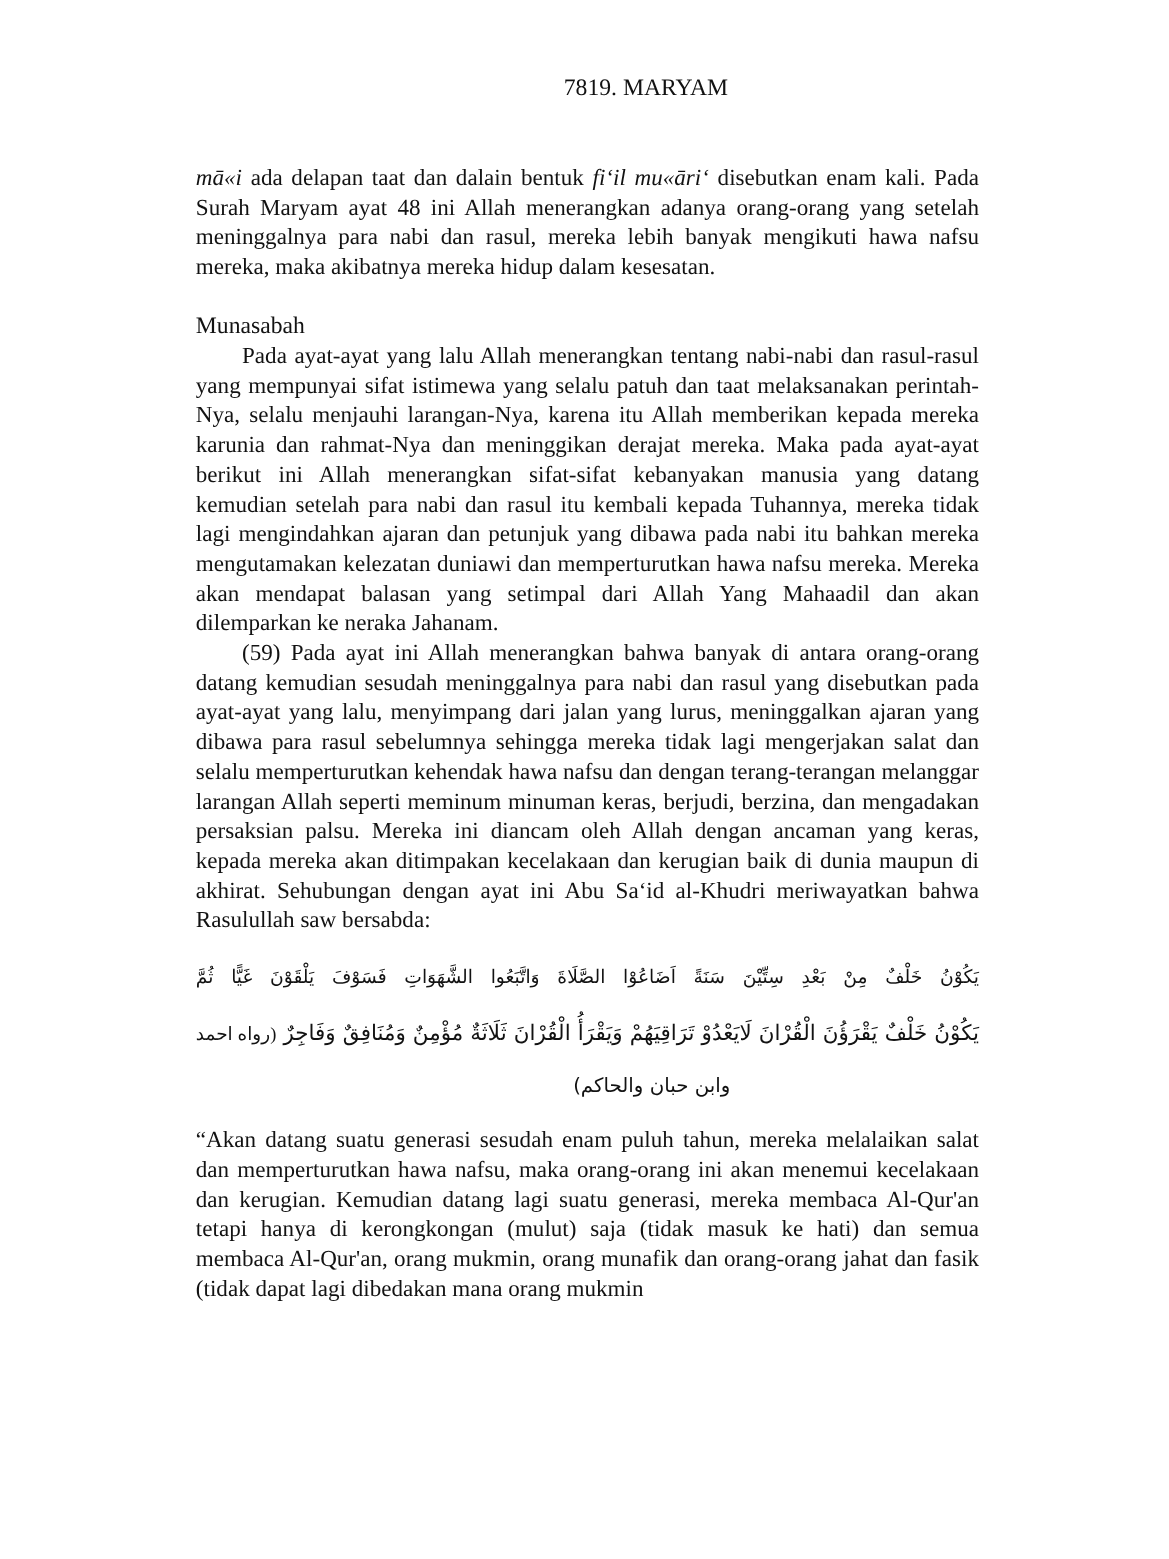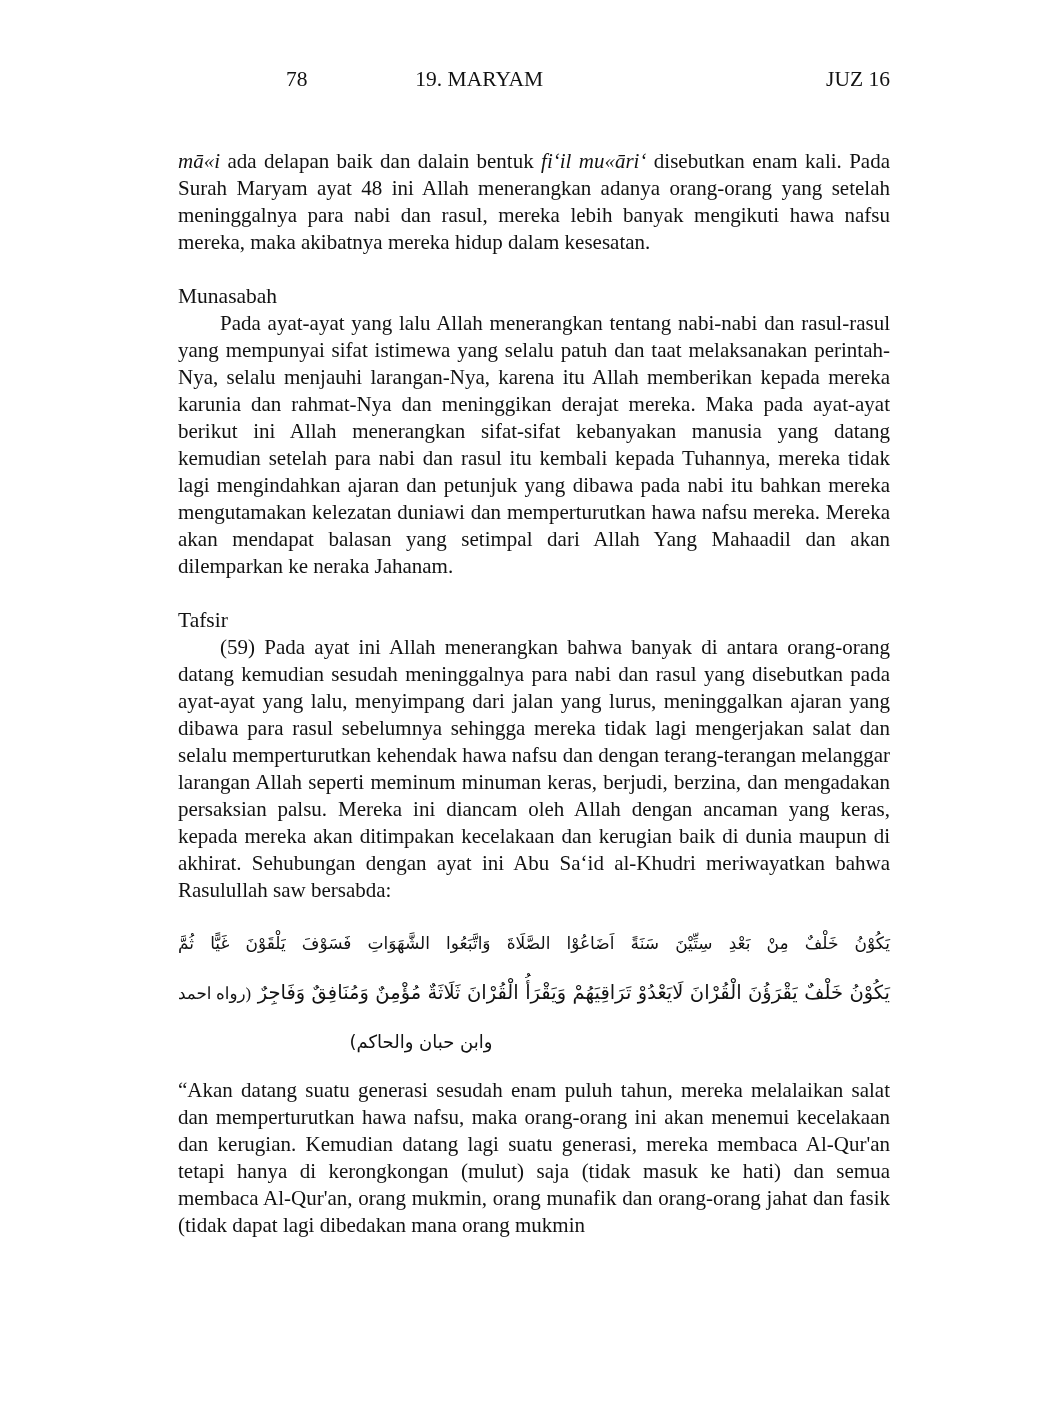--- a/index.html
+++ b/index.html
@@ -20,21 +20,21 @@
     line-height: 27px;
     overflow: hidden;
   }
   .page-header {
     display: flex;
     align-items: baseline;
     font-size: 21.5px;
     margin-bottom: 55px;
   }
   .page-header .hcell { flex: 1; }
-  .page-header .hleft  { text-align: center; }
+  .page-header .hleft  { text-align: right; }
   .page-header .hcenter{ }
   .page-header .hright { text-align: right; }
 
   p.para {
     margin: 0;
     text-align: justify;
   }
   p.indent { text-indent: 42px; }
 
   h2.sec-heading {
@@ -51,48 +51,46 @@
   .ar-line {
     font-family: "DejaVu Sans", sans-serif;
     font-size: 17px;
     line-height: 50px;
     text-align: justify;
     text-align-last: justify;
     white-space: nowrap;
   }
   .ar-small { font-size: 0.86em; font-family: Liberation Serif, serif; }
   .ar-line.attribution {
-    text-align: center;
+    text-align: right;
     text-align-last: auto;
     padding-right: 226px;
     font-size: 18px;
     line-height: 46px;
   }
 
   p.quote {
     margin-top: 12px;
   }
 </style>
 </head>
 <body>
 
 <div class="page">
 
   <div class="page-header">
     <span class="hcell hleft">78</span>
     <span class="hcell hcenter">19. MARYAM</span>
-    <span class="hcell hright">JUZ 16</span>
   </div>
 
-  <p class="para"><em>mā«i</em><span> ada delapan baik dan dalain bentuk </span><em>fi‘il mu«āri‘</em><span> disebutkan enam kali. Pada Surah Maryam ayat 48 ini Allah menerangkan adanya orang-orang yang setelah meninggalnya para nabi dan rasul, mereka lebih banyak mengikuti hawa nafsu mereka, maka akibatnya mereka hidup dalam kesesatan.</span></p>
+  <p class="para"><em>mā«i</em><span> ada delapan taat dan dalain bentuk </span><em>fi‘il mu«āri‘</em><span> disebutkan enam kali. Pada Surah Maryam ayat 48 ini Allah menerangkan adanya orang-orang yang setelah meninggalnya para nabi dan rasul, mereka lebih banyak mengikuti hawa nafsu mereka, maka akibatnya mereka hidup dalam kesesatan.</span></p>
 
   <h2 class="sec-heading">Munasabah</h2>
   <p class="para indent">Pada ayat-ayat yang lalu Allah menerangkan tentang nabi-nabi dan rasul-rasul yang mempunyai sifat istimewa yang selalu patuh dan taat melaksanakan perintah-Nya, selalu menjauhi larangan-Nya, karena itu Allah memberikan kepada mereka karunia dan rahmat-Nya dan meninggikan derajat mereka. Maka pada ayat-ayat berikut ini Allah menerangkan sifat-sifat kebanyakan manusia yang datang kemudian setelah para nabi dan rasul itu kembali kepada Tuhannya, mereka tidak lagi mengindahkan ajaran dan petunjuk yang dibawa pada nabi itu bahkan mereka mengutamakan kelezatan duniawi dan memperturutkan hawa nafsu mereka. Mereka akan mendapat balasan yang setimpal dari Allah Yang Mahaadil dan akan dilemparkan ke neraka Jahanam.</p>
 
-  <h2 class="sec-heading">Tafsir</h2>
   <p class="para indent">(59) Pada ayat ini Allah menerangkan bahwa banyak di antara orang-orang datang kemudian sesudah meninggalnya para nabi dan rasul yang disebutkan pada ayat-ayat yang lalu, menyimpang dari jalan yang lurus, meninggalkan ajaran yang dibawa para rasul sebelumnya sehingga mereka tidak lagi mengerjakan salat dan selalu memperturutkan kehendak hawa nafsu dan dengan terang-terangan melanggar larangan Allah seperti meminum minuman keras, berjudi, berzina, dan mengadakan persaksian palsu. Mereka ini diancam oleh Allah dengan ancaman yang keras, kepada mereka akan ditimpakan kecelakaan dan kerugian baik di dunia maupun di akhirat. Sehubungan dengan ayat ini Abu Sa‘id al-Khudri meriwayatkan bahwa Rasulullah saw bersabda:</p>
 
   <div class="arabic" dir="rtl">
     <div class="ar-line">يَكُوْنُ خَلْفٌ مِنْ بَعْدِ سِتِّيْنَ سَنَةً اَضَاعُوْا الصَّلَاةَ وَاتَّبَعُوا الشَّهَوَاتِ فَسَوْفَ يَلْقَوْنَ غَيًّا ثُمَّ</div>
     <div class="ar-line" style="font-size: 19.5px;"><span>يَكُوْنُ خَلْفٌ يَقْرَؤُنَ الْقُرْانَ لَايَعْدُوْ تَرَاقِيَهُمْ وَيَقْرَأُ الْقُرْانَ ثَلَاثَةٌ مُؤْمِنٌ وَمُنَافِقٌ وَفَاجِرٌ</span> <span class="ar-small">(رواه احمد</span></div>
     <div class="ar-line attribution">وابن حبان والحاكم)</div>
   </div>
 
   <p class="para quote">“Akan datang suatu generasi sesudah enam puluh tahun, mereka melalaikan salat dan memperturutkan hawa nafsu, maka orang-orang ini akan menemui kecelakaan dan kerugian. Kemudian datang lagi suatu generasi, mereka membaca Al-Qur'an tetapi hanya di kerongkongan (mulut) saja (tidak masuk ke hati) dan semua membaca Al-Qur'an, orang mukmin, orang munafik dan orang-orang jahat dan fasik (tidak dapat lagi dibedakan mana orang mukmin</p>
 

